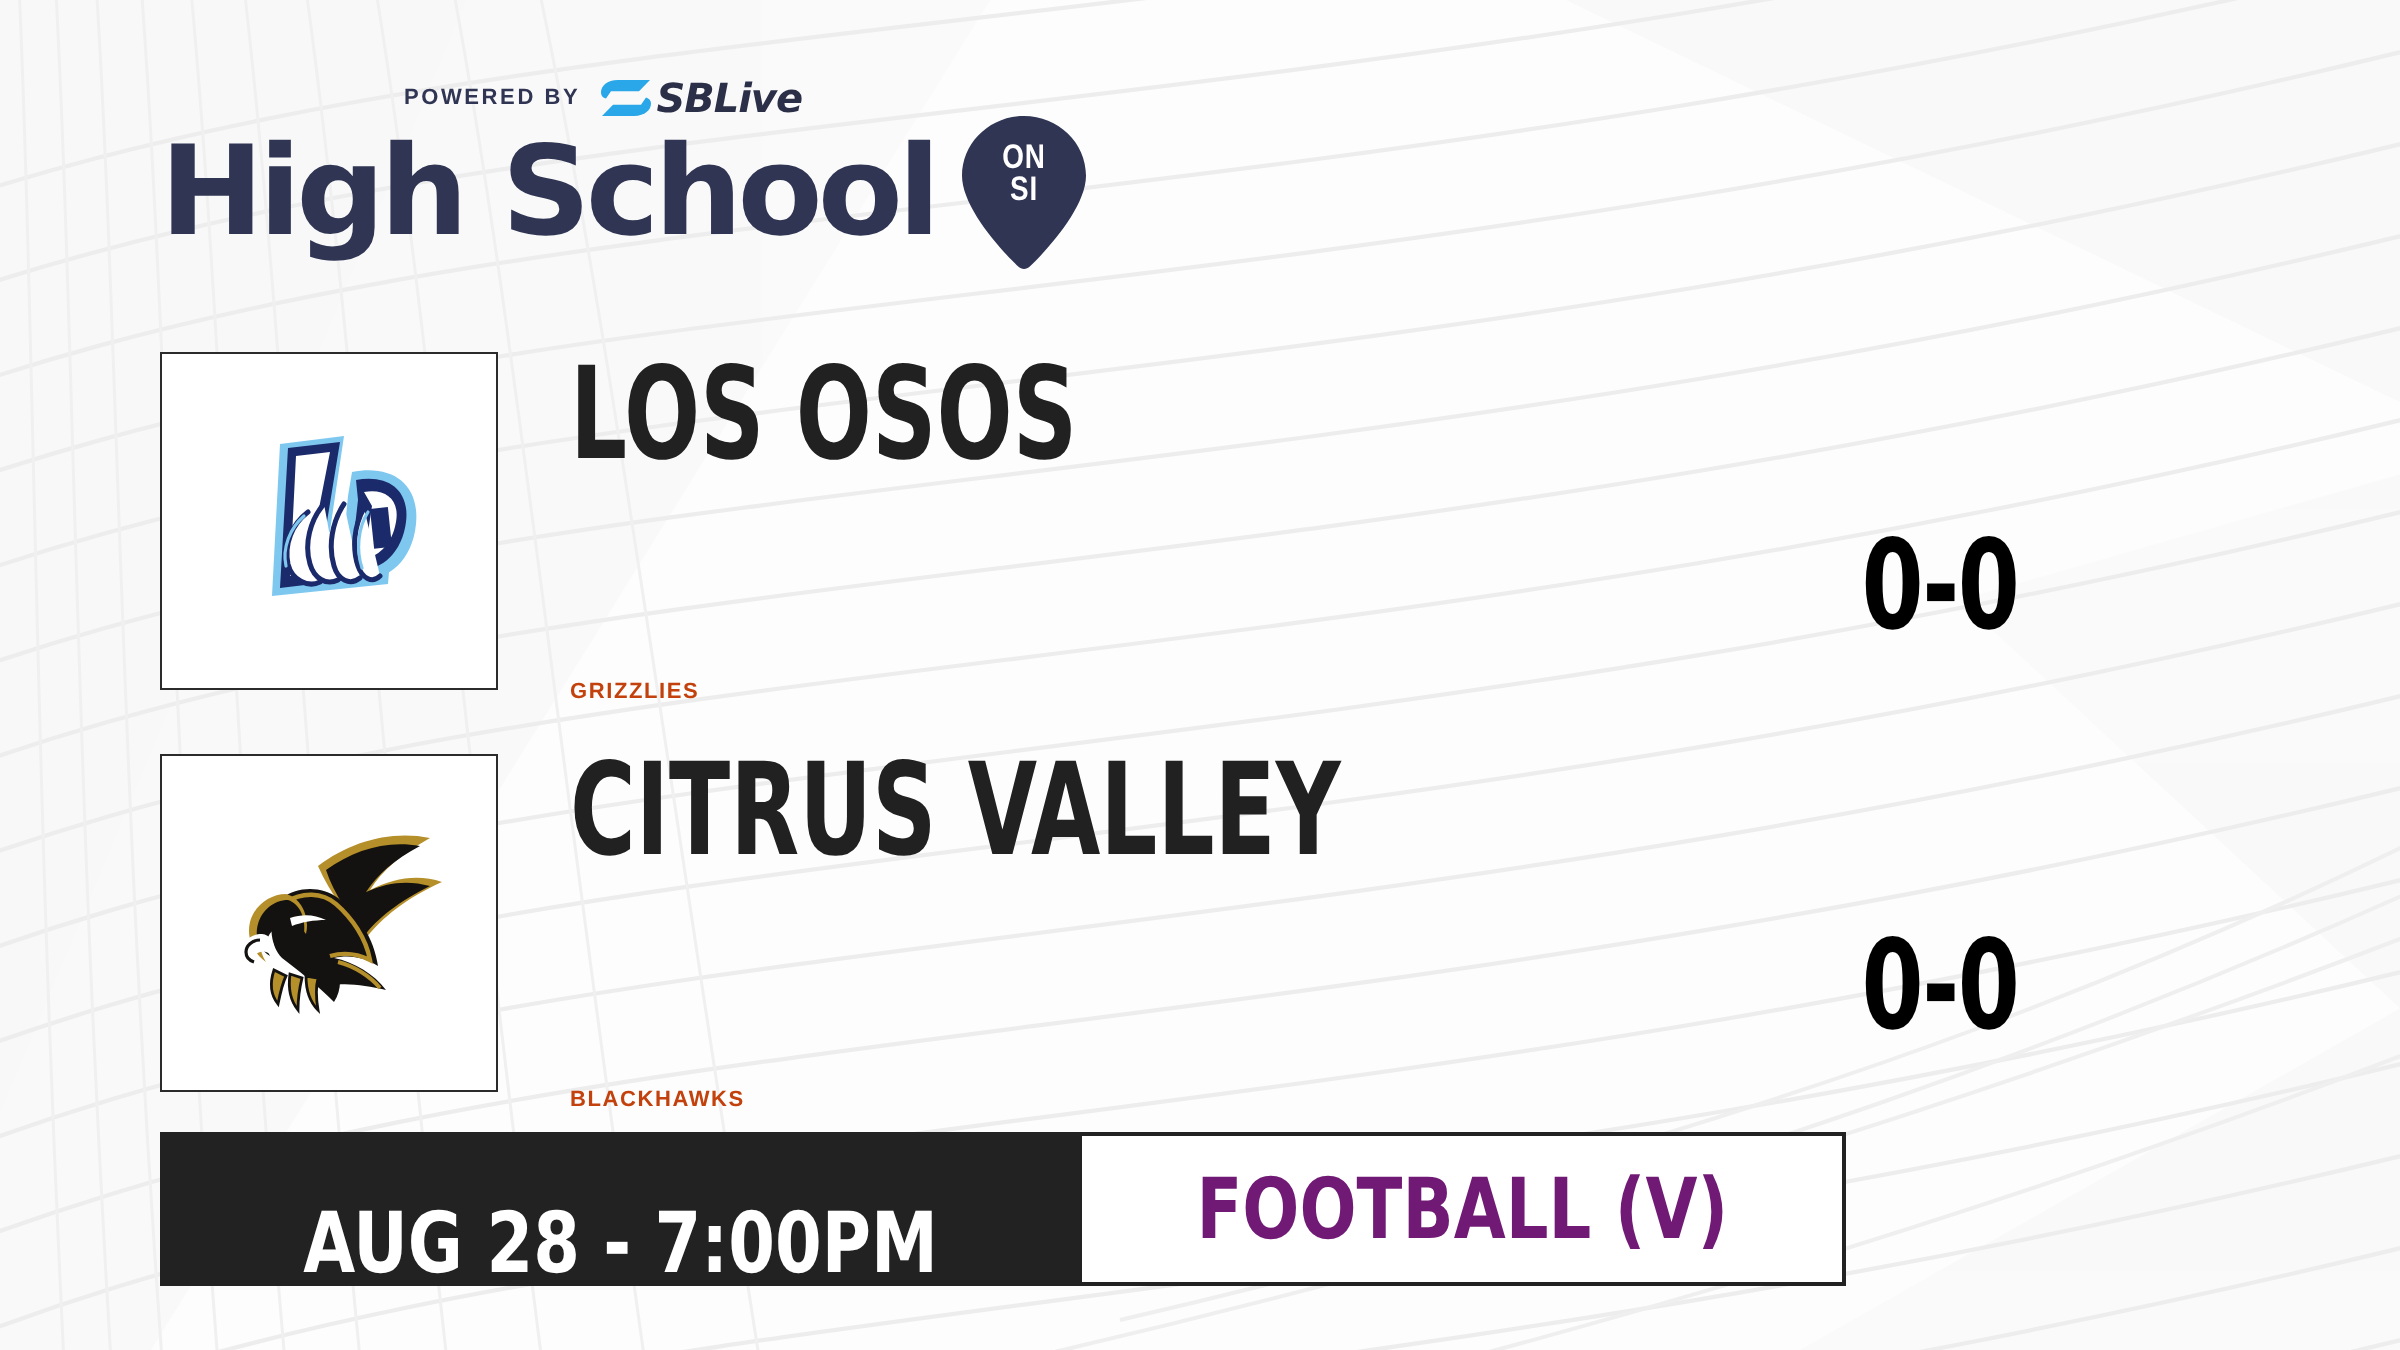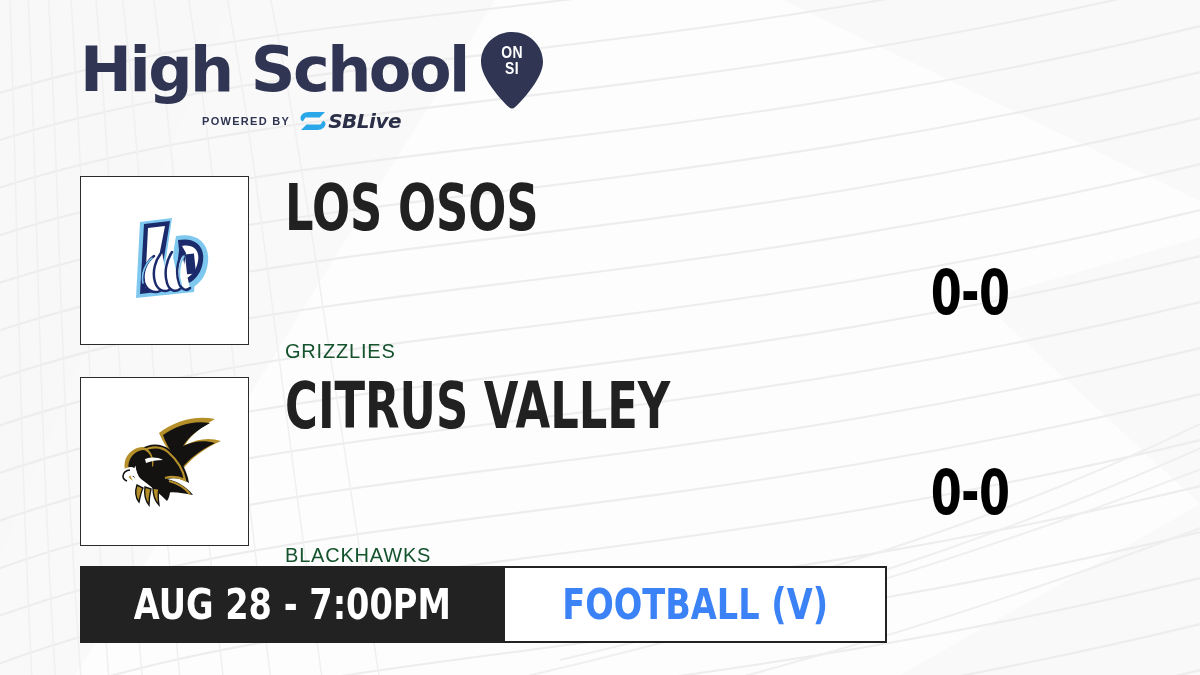--- a/index.html
+++ b/index.html
@@ -114,24 +114,24 @@
     letter-spacing:0px;
     transform:scaleX(0.70);
     transform-origin:left center;
     white-space:nowrap;
   }
   #team-name-away { left:285px; top:176px; }
   #team-name-home { left:285px; top:374px; }
 
   .team-mascot {
     position:absolute;
-    font-size:20px;
-    font-weight:normal;
+    font-size:11px;
+    font-weight:bold;
     letter-spacing:0.8px;
-    color:#14532d;
+    color:#c2410c;
     white-space:nowrap;
   }
   #team-mascot-away { left:285px; top:340px; }
   #team-mascot-home { left:285px; top:544px; }
 
   .team-record {
     position:absolute;
     font-family:"DejaVu Sans", sans-serif;
     font-weight:bold;
     font-size:62px;
@@ -150,38 +150,38 @@
   
   #info-bar {
     position:absolute;
     left:80px; top:566px;
     height:77px;
     display:flex;
   }
   #info-date {
     background:#222222;
     color:#ffffff;
-    display:flex; align-items:center; justify-content:center;
-    padding:0 14px;
+    display:flex; align-items:flex-end; justify-content:center;
+    padding:0 32px;
     min-width:360px;
   }
   #info-date-text {
     font-family:"DejaVu Sans", sans-serif;
     font-weight:bold;
     font-size:42px;
     line-height:42px;
     letter-spacing:0px;
     transform:scaleX(0.80);
     white-space:nowrap;
   }
   #info-sport {
     background:#ffffff;
     border:2px solid #222222;
     border-left:none;
-    color:#3b82f6;
+    color:#701a75;
     display:flex; align-items:center; justify-content:flex-start;
     padding:0 24px;
     min-width:320px;
   }
   #info-sport-text {
     font-family:"DejaVu Sans", sans-serif;
     font-weight:bold;
     font-size:42px;
     line-height:42px;
     letter-spacing:0px;
@@ -253,41 +253,41 @@
       <g fill="none" stroke="#efefef" stroke-width="2">
         <path d="M 420,700 C 700,640 980,560 1300,430"></path>
         <path d="M 470,742 C 750,682 1030,602 1340,472"></path>
         <path d="M 560,660 C 820,600 1060,520 1320,392"></path>
         <path d="M 640,620 C 880,560 1100,486 1330,356"></path>
       </g>
     </g>
   </svg>
 
   <div id="brand">
-    <div id="brand-wordmark">
-      <span id="brand-title">High School</span>
-
-      <span id="onsi-pin">
-        <svg width="64" height="78" viewBox="0 0 64 78" aria-hidden="true">
-          <path d="M32 1 C14.9 1 1 14.4 1 30.9 C1 45.8 18.6 66.2 29.1 76.3 C30.7 77.9 33.3 77.9 34.9 76.3 C45.4 66.2 63 45.8 63 30.9 C63 14.4 49.1 1 32 1 Z" fill="#2f3553"></path>
-        </svg>
-        <span id="onsi-text"><span>ON</span><br><span>SI</span></span>
-      </span>
-    </div>
-
     <div id="brand-powered">
       <span id="powered-label">POWERED BY</span>
       <span id="sblive-mark">
         <svg id="sblive-swoosh" width="28" height="22" viewBox="0 0 28 22" aria-hidden="true">
           <path d="M26 2 L10 2 C4.5 2 1.5 5 1.5 8.2 C1.5 9.8 2.4 10.8 4 11.3 L6.5 7.6 L20.5 7.6 Z" fill="#2aa7e8"></path>
           <path d="M2 20 L18 20 C23.5 20 26.5 17 26.5 13.8 C26.5 12.2 25.6 11.2 24 10.7 L21.5 14.4 L7.5 14.4 Z" fill="#2aa7e8"></path>
         </svg>
         <span id="sblive-word">SBLive</span>
       </span>
     </div>
+
+    <div id="brand-wordmark">
+      <span id="brand-title">High School</span>
+
+      <span id="onsi-pin">
+        <svg width="64" height="78" viewBox="0 0 64 78" aria-hidden="true">
+          <path d="M32 1 C14.9 1 1 14.4 1 30.9 C1 45.8 18.6 66.2 29.1 76.3 C30.7 77.9 33.3 77.9 34.9 76.3 C45.4 66.2 63 45.8 63 30.9 C63 14.4 49.1 1 32 1 Z" fill="#2f3553"></path>
+        </svg>
+        <span id="onsi-text"><span>ON</span><br><span>SI</span></span>
+      </span>
+    </div>
   </div>
 
   <div class="team-logo-box" id="team-logo-box-away">
     <svg width="130" height="130" viewBox="0 0 130 130" aria-hidden="true">
       <g>
 
         <path d="M40 26 L72 22 L64 76 L96 72 L94 96 L36 102 Z" fill="#7ec8f0"></path>
         <path d="M44 28 L70 25 L62 74 L92 71 L90 92 L40 98 Z" fill="#1b2a6b"></path>
         <path d="M48 32 L65 30 L57 71 L86 68 L85 86 L45 92 Z" fill="#ffffff"></path>
 

